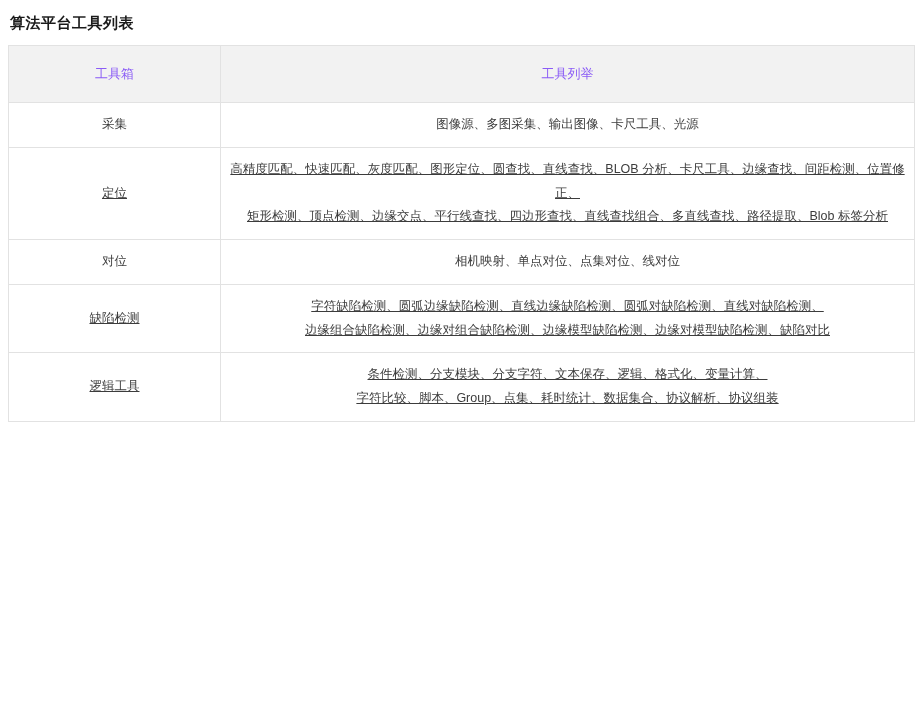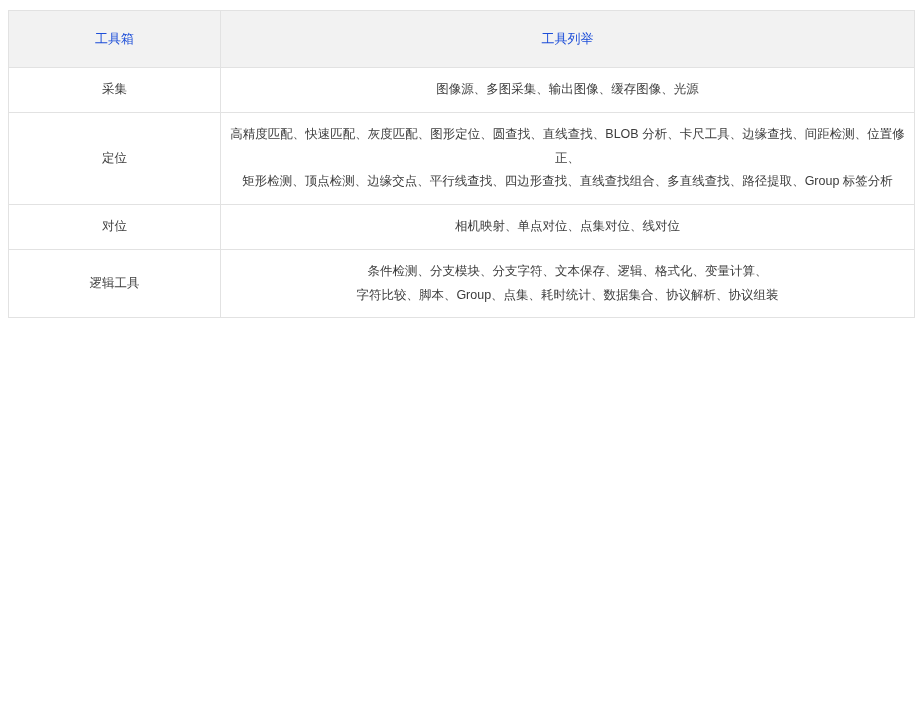--- a/index.html
+++ b/index.html
@@ -38,75 +38,83 @@
     padding: 10px 0;
     vertical-align: middle;
     text-align: center;
     font-size: 12.5px;
     line-height: 1.9;
     color: #3c3c3c;
   }
   table.tools-table thead th {
     background: #f2f2f2;
     font-weight: normal;
-    color: #1d4ed8;
+    color: #8b5cf6;
     font-size: 13px;
     height: 40px;
     padding: 8px;
   }
   col.col-cat { width: 212px; }
   col.col-list { width: 694px; }
   td.cat-cell {
     font-size: 13px;
     color: #333333;
   }
   td.list-cell {
     padding-left: 16px;
     padding-right: 16px;
   }
   td.list-cell .line {
     display: block;
     white-space: normal;
   }
-  .tall td { padding-top: 14px; padding-bottom: 14px; }
+  .tall td { padding-top: 14px; padding-bottom: 14px; text-decoration: underline; }
 </style>
 </head>
 <body>
 
 <div class="page">
+  <div class="page-title">算法平台工具列表</div>
 
   <table class="tools-table">
     <colgroup>
       <col class="col-cat">
       <col class="col-list">
     </colgroup>
     <thead>
       <tr>
         <th>工具箱</th>
         <th>工具列举</th>
       </tr>
     </thead>
     <tbody>
       <tr>
         <td class="cat-cell">采集</td>
         <td class="list-cell">
-          <span class="line">图像源、多图采集、输出图像、缓存图像、光源</span>
+          <span class="line">图像源、多图采集、输出图像、卡尺工具、光源</span>
         </td>
       </tr>
       <tr class="tall">
         <td class="cat-cell">定位</td>
         <td class="list-cell">
           <span class="line">高精度匹配、快速匹配、灰度匹配、图形定位、圆查找、直线查找、BLOB 分析、卡尺工具、边缘查找、间距检测、位置修正、</span>
-          <span class="line">矩形检测、顶点检测、边缘交点、平行线查找、四边形查找、直线查找组合、多直线查找、路径提取、Group 标签分析</span>
+          <span class="line">矩形检测、顶点检测、边缘交点、平行线查找、四边形查找、直线查找组合、多直线查找、路径提取、Blob 标签分析</span>
         </td>
       </tr>
       <tr>
         <td class="cat-cell">对位</td>
         <td class="list-cell">
           <span class="line">相机映射、单点对位、点集对位、线对位</span>
+        </td>
+      </tr>
+      <tr class="tall">
+        <td class="cat-cell">缺陷检测</td>
+        <td class="list-cell">
+          <span class="line">字符缺陷检测、圆弧边缘缺陷检测、直线边缘缺陷检测、圆弧对缺陷检测、直线对缺陷检测、</span>
+          <span class="line">边缘组合缺陷检测、边缘对组合缺陷检测、边缘模型缺陷检测、边缘对模型缺陷检测、缺陷对比</span>
         </td>
       </tr>
       <tr class="tall">
         <td class="cat-cell">逻辑工具</td>
         <td class="list-cell">
           <span class="line">条件检测、分支模块、分支字符、文本保存、逻辑、格式化、变量计算、</span>
           <span class="line">字符比较、脚本、Group、点集、耗时统计、数据集合、协议解析、协议组装</span>
         </td>
       </tr>
 

